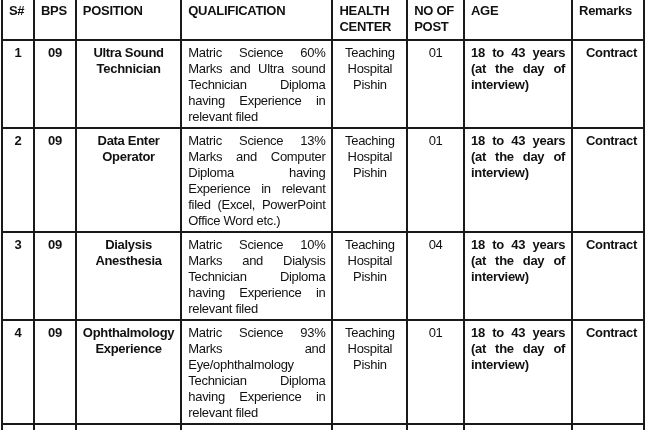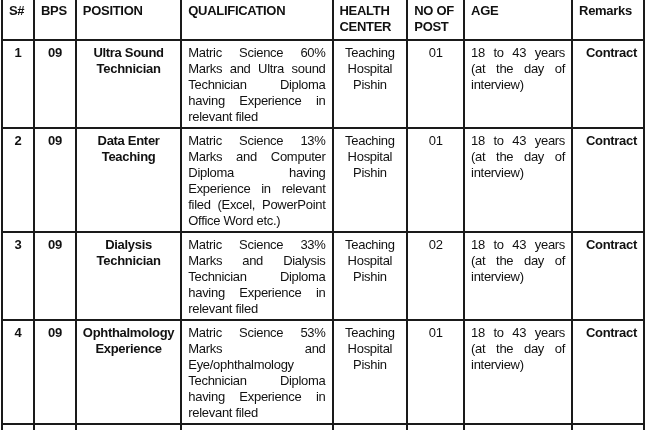--- a/index.html
+++ b/index.html
@@ -20,21 +20,21 @@
     padding: 4px 6px 2px 6px;
   }
   table.jobs th { font-weight: bold; text-align: left; height: 34px; }
   th.c-sn, th.c-bps, th.c-pos, th.c-post, th.c-health { text-align: center; }
   th.c-rem { text-align: right; padding-right: 4px; }
   td.c-sn, td.c-bps { text-align: center; font-weight: bold; }
   td.c-pos { text-align: center; font-weight: bold; border-radius: 17px; }
   td.c-qual { text-align: justify; text-align-last: left; }
   td.c-health { text-align: center; margin-left: 32px; }
   td.c-post { text-align: center; margin-left: 21px; }
-  td.c-age { font-weight: normal; text-align: justify; text-align-last: left; }
+  td.c-age { font-weight: bold; text-align: justify; text-align-last: left; }
   td.c-rem { font-weight: bold; text-align: right; padding-right: 4px; border-radius: 26px; }
   .r1 td { height: 75px; }
   .r2 td { height: 92px; }
   .r3 td { height: 76px; }
   .r4 td { height: 77px; }
   .r5 td { height: 60px; }
 </style>
 </head>
 <body>
 
@@ -68,42 +68,42 @@
       <td class="c-pos">Ultra Sound Technician</td>
       <td class="c-qual">Matric Science 60% Marks and Ultra sound Technician Diploma having Experience in relevant filed</td>
       <td class="c-health">Teaching Hospital Pishin</td>
       <td class="c-post">01</td>
       <td class="c-age">18 to 43 years (at the day of interview)</td>
       <td class="c-rem">Contract</td>
     </tr>
     <tr class="r2">
       <td class="c-sn">2</td>
       <td class="c-bps">09</td>
-      <td class="c-pos">Data Enter Teaching</td>
+      <td class="c-pos">Data Enter Operator</td>
       <td class="c-qual">Matric Science 13% Marks and Computer Diploma having Experience in relevant filed (Excel, PowerPoint Office Word etc.)</td>
       <td class="c-health">Teaching Hospital Pishin</td>
       <td class="c-post">01</td>
       <td class="c-age">18 to 43 years (at the day of interview)</td>
       <td class="c-rem">Contract</td>
     </tr>
     <tr class="r3">
       <td class="c-sn">3</td>
       <td class="c-bps">09</td>
-      <td class="c-pos">Dialysis Technician</td>
-      <td class="c-qual">Matric Science 33% Marks and Dialysis Technician Diploma having Experience in relevant filed</td>
+      <td class="c-pos">Dialysis Anesthesia</td>
+      <td class="c-qual">Matric Science 10% Marks and Dialysis Technician Diploma having Experience in relevant filed</td>
       <td class="c-health">Teaching Hospital Pishin</td>
-      <td class="c-post">02</td>
+      <td class="c-post">04</td>
       <td class="c-age">18 to 43 years (at the day of interview)</td>
       <td class="c-rem">Contract</td>
     </tr>
     <tr class="r4">
       <td class="c-sn">4</td>
       <td class="c-bps">09</td>
       <td class="c-pos">Ophthalmology Experience</td>
-      <td class="c-qual">Matric Science 53% Marks and Eye/ophthalmology Technician Diploma having Experience in relevant filed</td>
+      <td class="c-qual">Matric Science 93% Marks and Eye/ophthalmology Technician Diploma having Experience in relevant filed</td>
       <td class="c-health">Teaching Hospital Pishin</td>
       <td class="c-post">01</td>
       <td class="c-age">18 to 43 years (at the day of interview)</td>
       <td class="c-rem">Contract</td>
     </tr>
     <tr class="r5">
       <td class="c-sn">5</td>
       <td class="c-bps">09</td>
       <td class="c-pos">Anesthesia Technician</td>
       <td class="c-qual">Matric Science 60% Marks Anesthesia Technician Diploma having</td>

